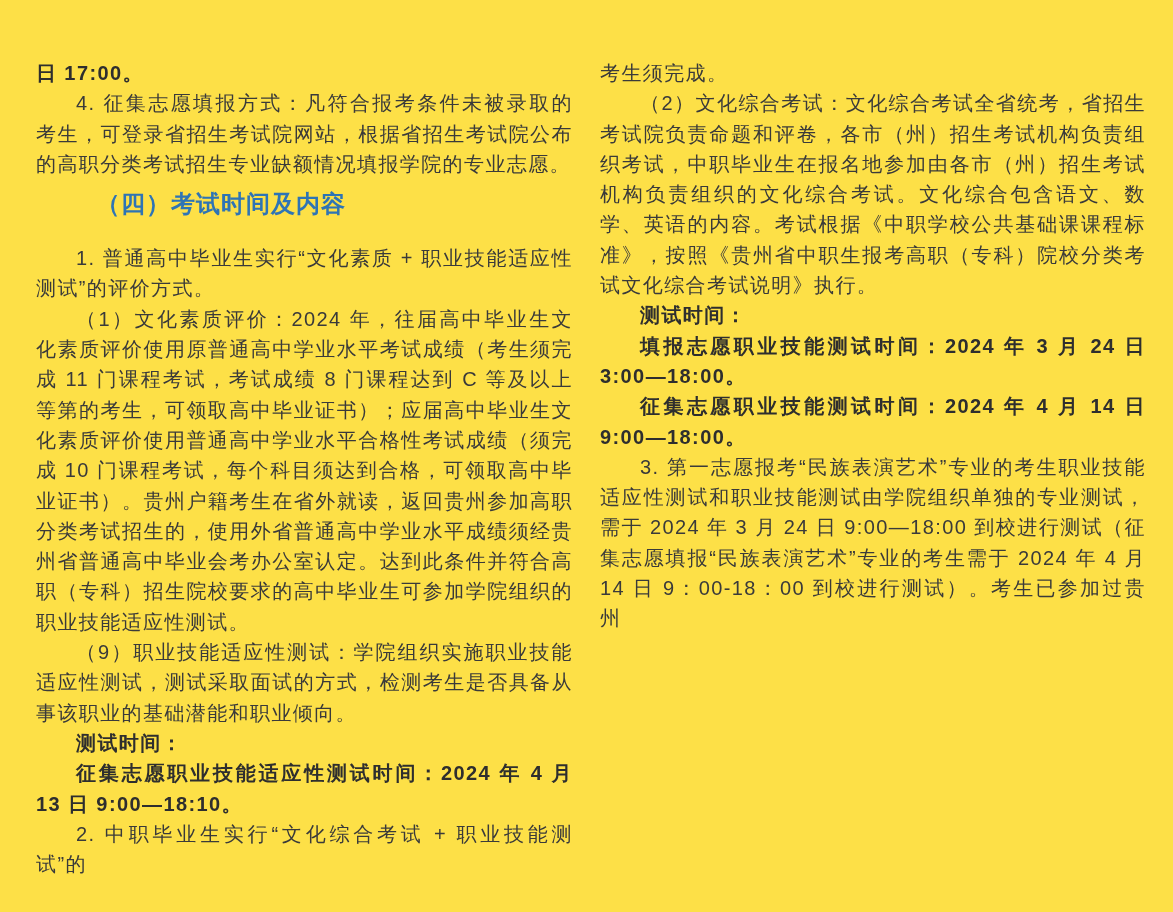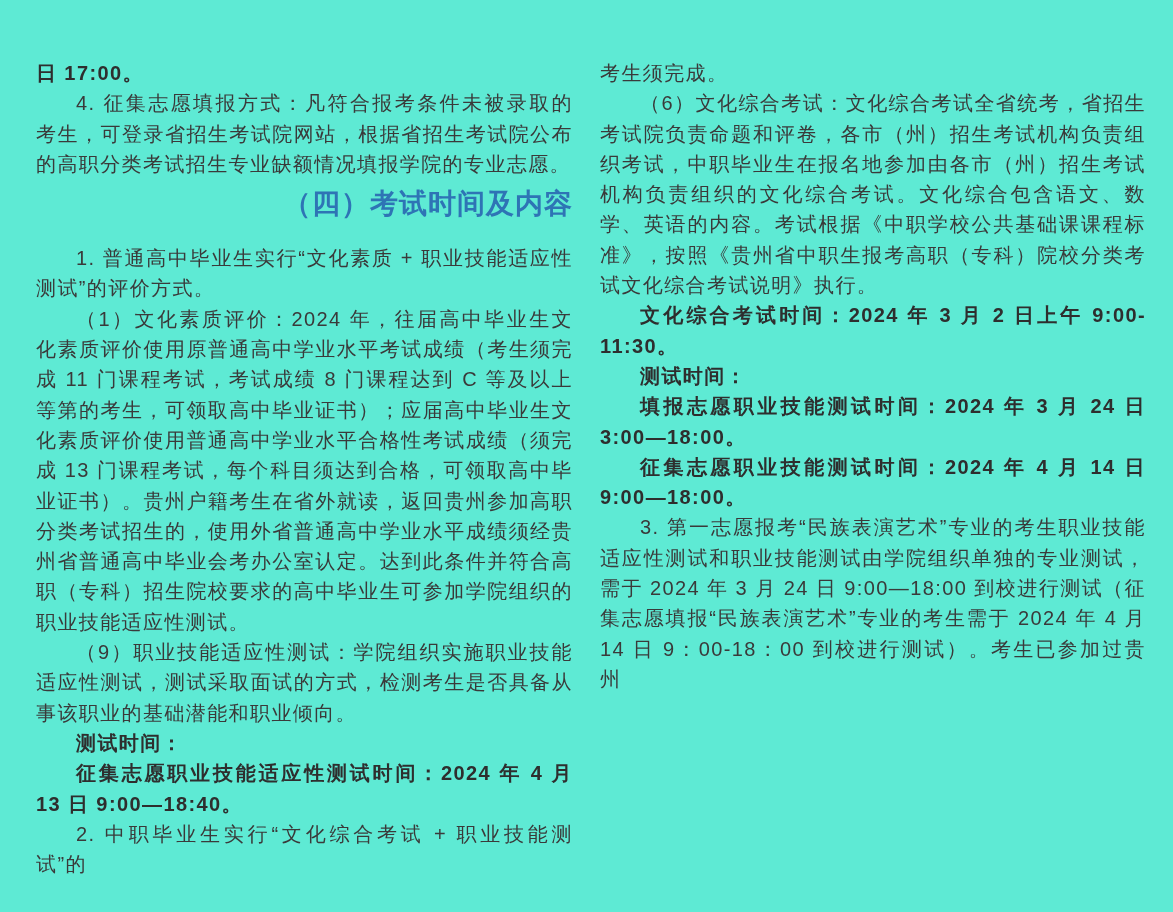--- a/index.html
+++ b/index.html
@@ -6,67 +6,66 @@
   body {
     width: 1173px; height: 912px;
     background: #ffffff;
     position: relative;
     overflow: hidden;
     font-family: "Liberation Sans", "DejaVu Sans", sans-serif;
   }
   .page {
     position: absolute;
     inset: 0;
-    background: #5eead4;
+    background: #fde047;
   }
   .col {
     position: absolute;
     top: 58px;
     font-size: 20px;
     line-height: 30.3px;
     color: #3a3a3a;
     text-align: justify;
     text-justify: inter-ideograph;
     letter-spacing: 1.4px;
   }
   .col-left  { left: 36px;  width: 537px; }
   .col-right { left: 600px; width: 546px; }
   p { margin: 0; padding: 0; }
   p.indent { text-indent: 2em; }
   p.normal { font-weight: normal; }
   p.bold   { font-weight: bold; color: #2e2e2e; }
   p.heading {
-    font-size: 28px;
+    font-size: 24px;
     line-height: 38px;
     font-weight: bold;
     color: #2e74b5;
     margin: 6px 0 20px 0;
     padding-left: 60px;
-    text-align: right;
+    text-align: left;
     text-indent: 0;
     letter-spacing: 1px;
   }
 </style>
 </head>
 <body>
 
 <div class="page">
   <div class="col col-left">
       <p class="bold">日 17:00。</p>
       <p class="normal indent">4. 征集志愿填报方式：凡符合报考条件未被录取的考生，可登录省招生考试院网站，根据省招生考试院公布的高职分类考试招生专业缺额情况填报学院的专业志愿。</p>
       <p class="heading">（四）考试时间及内容</p>
       <p class="normal indent">1. 普通高中毕业生实行“文化素质 + 职业技能适应性测试”的评价方式。</p>
-      <p class="normal indent">（1）文化素质评价：2024 年，往届高中毕业生文化素质评价使用原普通高中学业水平考试成绩（考生须完成 11 门课程考试，考试成绩 8 门课程达到 C 等及以上等第的考生，可领取高中毕业证书）；应届高中毕业生文化素质评价使用普通高中学业水平合格性考试成绩（须完成 13 门课程考试，每个科目须达到合格，可领取高中毕业证书）。贵州户籍考生在省外就读，返回贵州参加高职分类考试招生的，使用外省普通高中学业水平成绩须经贵州省普通高中毕业会考办公室认定。达到此条件并符合高职（专科）招生院校要求的高中毕业生可参加学院组织的职业技能适应性测试。</p>
+      <p class="normal indent">（1）文化素质评价：2024 年，往届高中毕业生文化素质评价使用原普通高中学业水平考试成绩（考生须完成 11 门课程考试，考试成绩 8 门课程达到 C 等及以上等第的考生，可领取高中毕业证书）；应届高中毕业生文化素质评价使用普通高中学业水平合格性考试成绩（须完成 10 门课程考试，每个科目须达到合格，可领取高中毕业证书）。贵州户籍考生在省外就读，返回贵州参加高职分类考试招生的，使用外省普通高中学业水平成绩须经贵州省普通高中毕业会考办公室认定。达到此条件并符合高职（专科）招生院校要求的高中毕业生可参加学院组织的职业技能适应性测试。</p>
       <p class="normal indent">（9）职业技能适应性测试：学院组织实施职业技能适应性测试，测试采取面试的方式，检测考生是否具备从事该职业的基础潜能和职业倾向。</p>
       <p class="bold indent">测试时间：</p>
-      <p class="bold indent">征集志愿职业技能适应性测试时间：2024 年 4 月 13 日 9:00—18:40。</p>
+      <p class="bold indent">征集志愿职业技能适应性测试时间：2024 年 4 月 13 日 9:00—18:10。</p>
       <p class="normal indent">2. 中职毕业生实行“文化综合考试 + 职业技能测试”的</p>
     </div>
   <div class="col col-right">
       <p class="normal">考生须完成。</p>
-      <p class="normal indent">（6）文化综合考试：文化综合考试全省统考，省招生考试院负责命题和评卷，各市（州）招生考试机构负责组织考试，中职毕业生在报名地参加由各市（州）招生考试机构负责组织的文化综合考试。文化综合包含语文、数学、英语的内容。考试根据《中职学校公共基础课课程标准》，按照《贵州省中职生报考高职（专科）院校分类考试文化综合考试说明》执行。</p>
-      <p class="bold indent">文化综合考试时间：2024 年 3 月 2 日上午 9:00-11:30。</p>
+      <p class="normal indent">（2）文化综合考试：文化综合考试全省统考，省招生考试院负责命题和评卷，各市（州）招生考试机构负责组织考试，中职毕业生在报名地参加由各市（州）招生考试机构负责组织的文化综合考试。文化综合包含语文、数学、英语的内容。考试根据《中职学校公共基础课课程标准》，按照《贵州省中职生报考高职（专科）院校分类考试文化综合考试说明》执行。</p>
       <p class="bold indent">测试时间：</p>
       <p class="bold indent">填报志愿职业技能测试时间：2024 年 3 月 24 日 3:00—18:00。</p>
       <p class="bold indent">征集志愿职业技能测试时间：2024 年 4 月 14 日 9:00—18:00。</p>
       <p class="normal indent">3. 第一志愿报考“民族表演艺术”专业的考生职业技能适应性测试和职业技能测试由学院组织单独的专业测试，需于 2024 年 3 月 24 日 9:00—18:00 到校进行测试（征集志愿填报“民族表演艺术”专业的考生需于 2024 年 4 月 14 日 9：00-18：00 到校进行测试）。考生已参加过贵州</p>
     </div>
 </div>
 
 </body></html>

